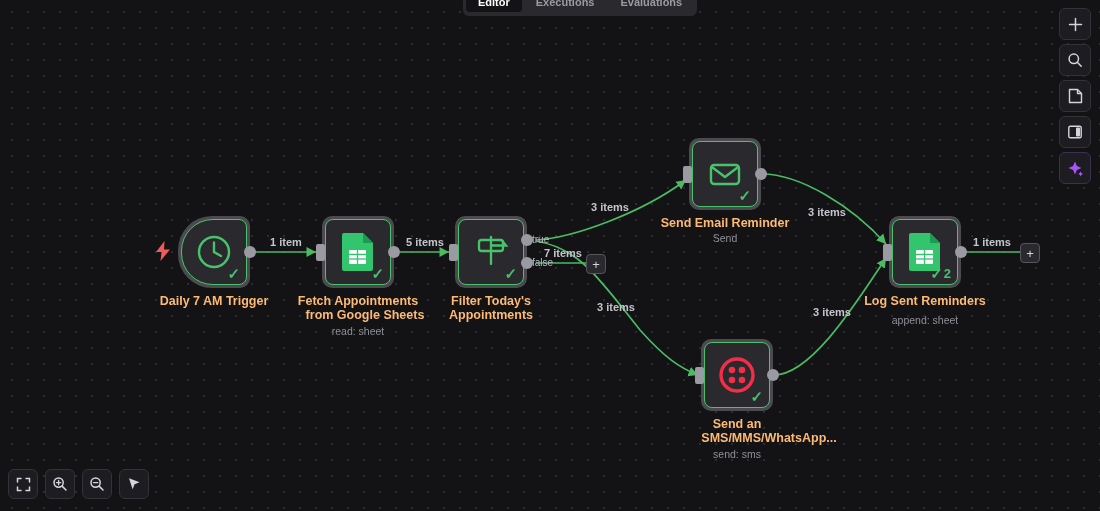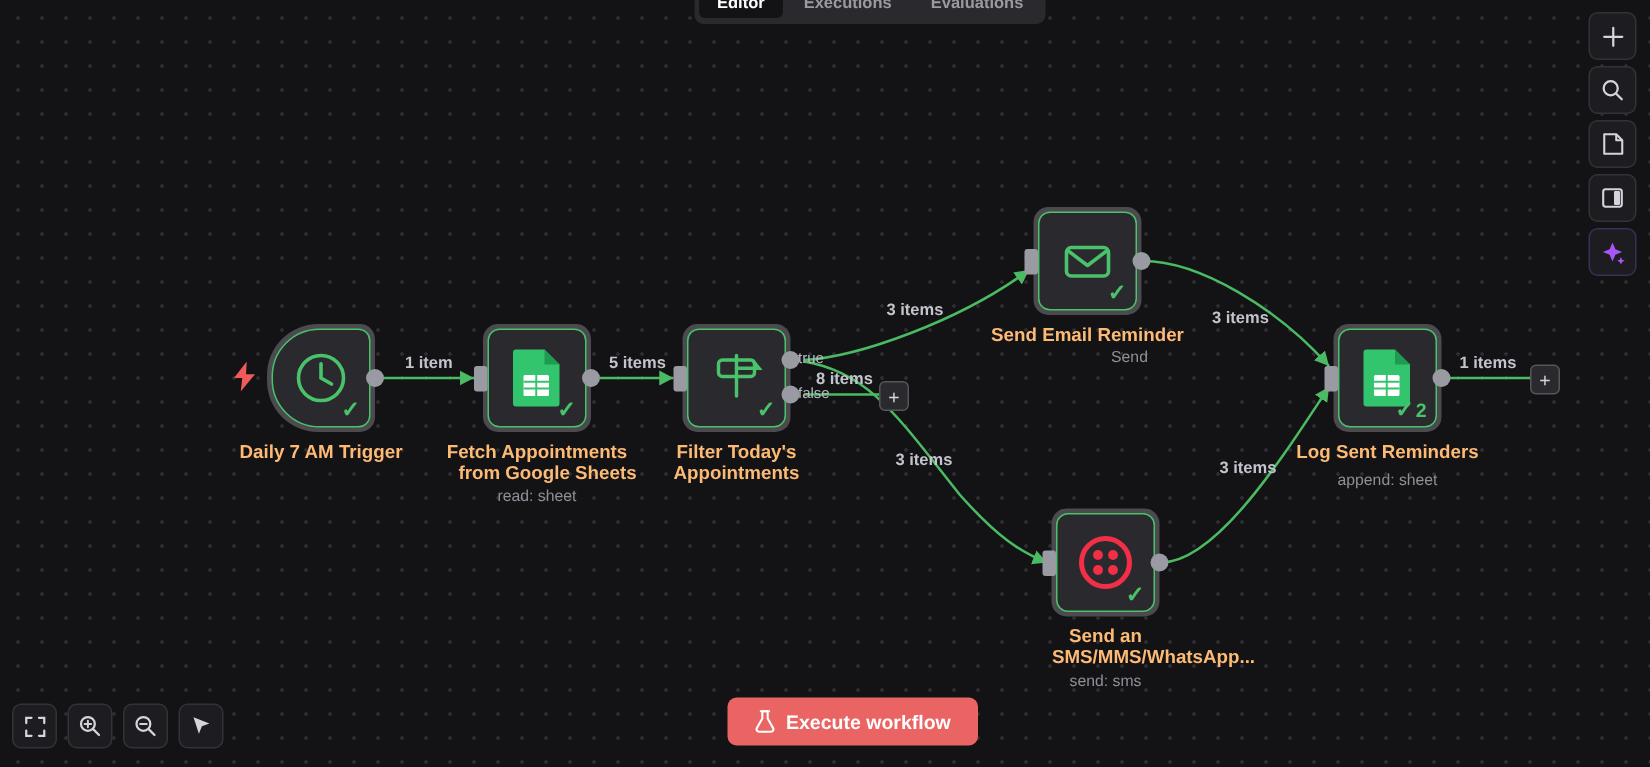--- a/index.html
+++ b/index.html
@@ -273,21 +273,21 @@
         <svg width="40" height="40" viewBox="0 0 40 40">
           <rect x="6" y="11" width="28" height="19" rx="3.2" fill="none" stroke="#4ac26b" stroke-width="2.4"></rect>
           <path d="M7.5 13.5 L20 23 L32.5 13.5" fill="none" stroke="#4ac26b" stroke-width="2.4" stroke-linecap="round" stroke-linejoin="round"></path>
         </svg>
         <div class="tick">✓</div>
       </div>
     </div>
     <div class="port in" style="left:-6px;top:28px;"></div>
     <div class="port" style="left:66px;top:30px;"></div>
     <div class="nlabel">Send Email Reminder</div>
-    <div class="nsub" style="top:94px;margin-left:28px;">Send</div>
+    <div class="nsub" style="top:94px;">Send</div>
   </div>
 
   <div class="node" style="left:701px;top:339px;">
     <div class="nbox">
       <div class="inner">
         <svg width="38" height="38" viewBox="0 0 38 38">
           <circle cx="19" cy="19" r="16" fill="none" stroke="#f22f46" stroke-width="3.4"></circle>
           <circle cx="14" cy="14" r="3.3" fill="#f22f46"></circle>
           <circle cx="24" cy="14" r="3.3" fill="#f22f46"></circle>
           <circle cx="14" cy="24" r="3.3" fill="#f22f46"></circle>
@@ -321,21 +321,21 @@
     </div>
     <div class="port in" style="left:-6px;top:28px;"></div>
     <div class="port" style="left:66px;top:30px;"></div>
     <div class="nlabel">Log Sent Reminders</div>
     <div class="nsub" style="top:98px;">append: sheet</div>
   </div>
 
   <div class="elabel" style="left:270px;top:236px;">1 item</div>
   <div class="elabel" style="left:406px;top:236px;">5 items</div>
   <div class="elabel" style="left:591px;top:201px;">3 items</div>
-  <div class="elabel" style="left:544px;top:247px;">8 items</div>
+  <div class="elabel" style="left:544px;top:247px;">7 items</div>
   <div class="elabel" style="left:597px;top:301px;">3 items</div>
   <div class="elabel" style="left:808px;top:206px;">3 items</div>
   <div class="elabel" style="left:813px;top:306px;">3 items</div>
   <div class="elabel" style="left:973px;top:236px;">1 items</div>
 
   <div class="plusend" style="left:586px;top:254px;">+</div>
   <div class="plusend" style="left:1020px;top:243px;">+</div>
 
   <div id="righttools">
     <div class="tbtn">
@@ -394,21 +394,14 @@
         <line x1="10.1" y1="10.1" x2="14" y2="14" stroke="#d4d4dc" stroke-width="1.5" stroke-linecap="round"></line>
       </svg>
     </div>
     <div class="lbtn">
       <svg width="16" height="16" viewBox="0 0 16 16">
         <path d="M3 2.2 L13.6 6.3 L8.6 8.2 L6.6 13.2 Z" fill="#d4d4dc"></path>
       </svg>
     </div>
   </div>
 
-  <div id="execbtn">
-    <svg width="14" height="16" viewBox="0 0 14 16">
-      <path d="M5.2 1.2 V6 L1.6 12.4 A1.6 1.6 0 0 0 3 14.8 H11 A1.6 1.6 0 0 0 12.4 12.4 L8.8 6 V1.2 Z" fill="none" stroke="#ffffff" stroke-width="1.4" stroke-linejoin="round"></path>
-      <line x1="4.2" y1="1.2" x2="9.8" y2="1.2" stroke="#ffffff" stroke-width="1.4" stroke-linecap="round"></line>
-    </svg>
-    <span>Execute workflow</span>
-  </div>
 
 </div>
 
 </body></html>

